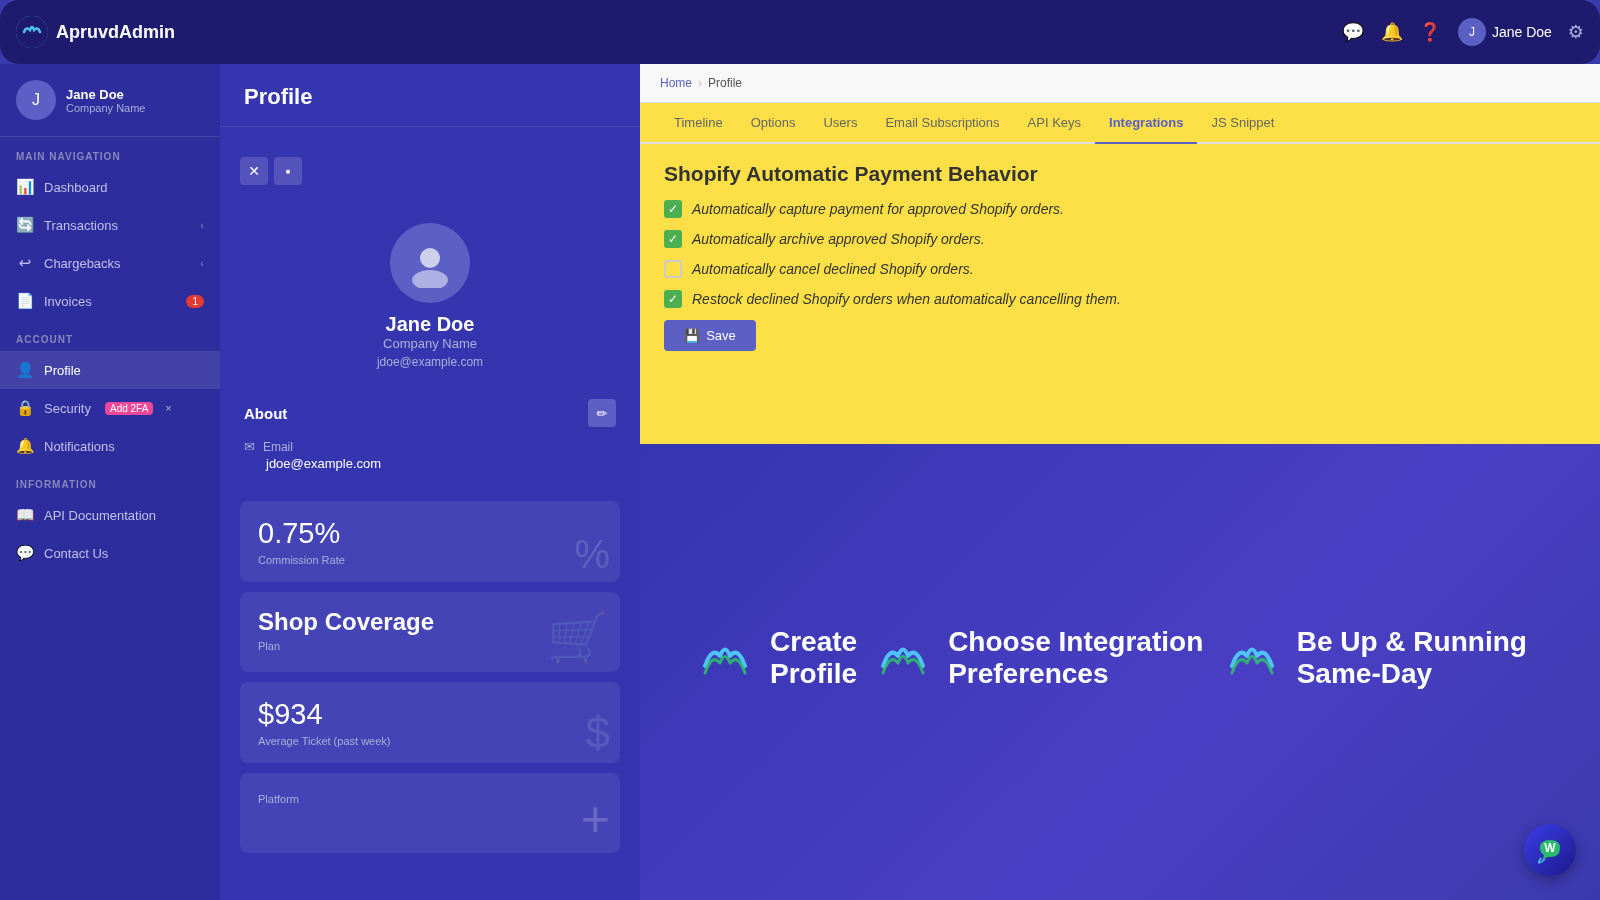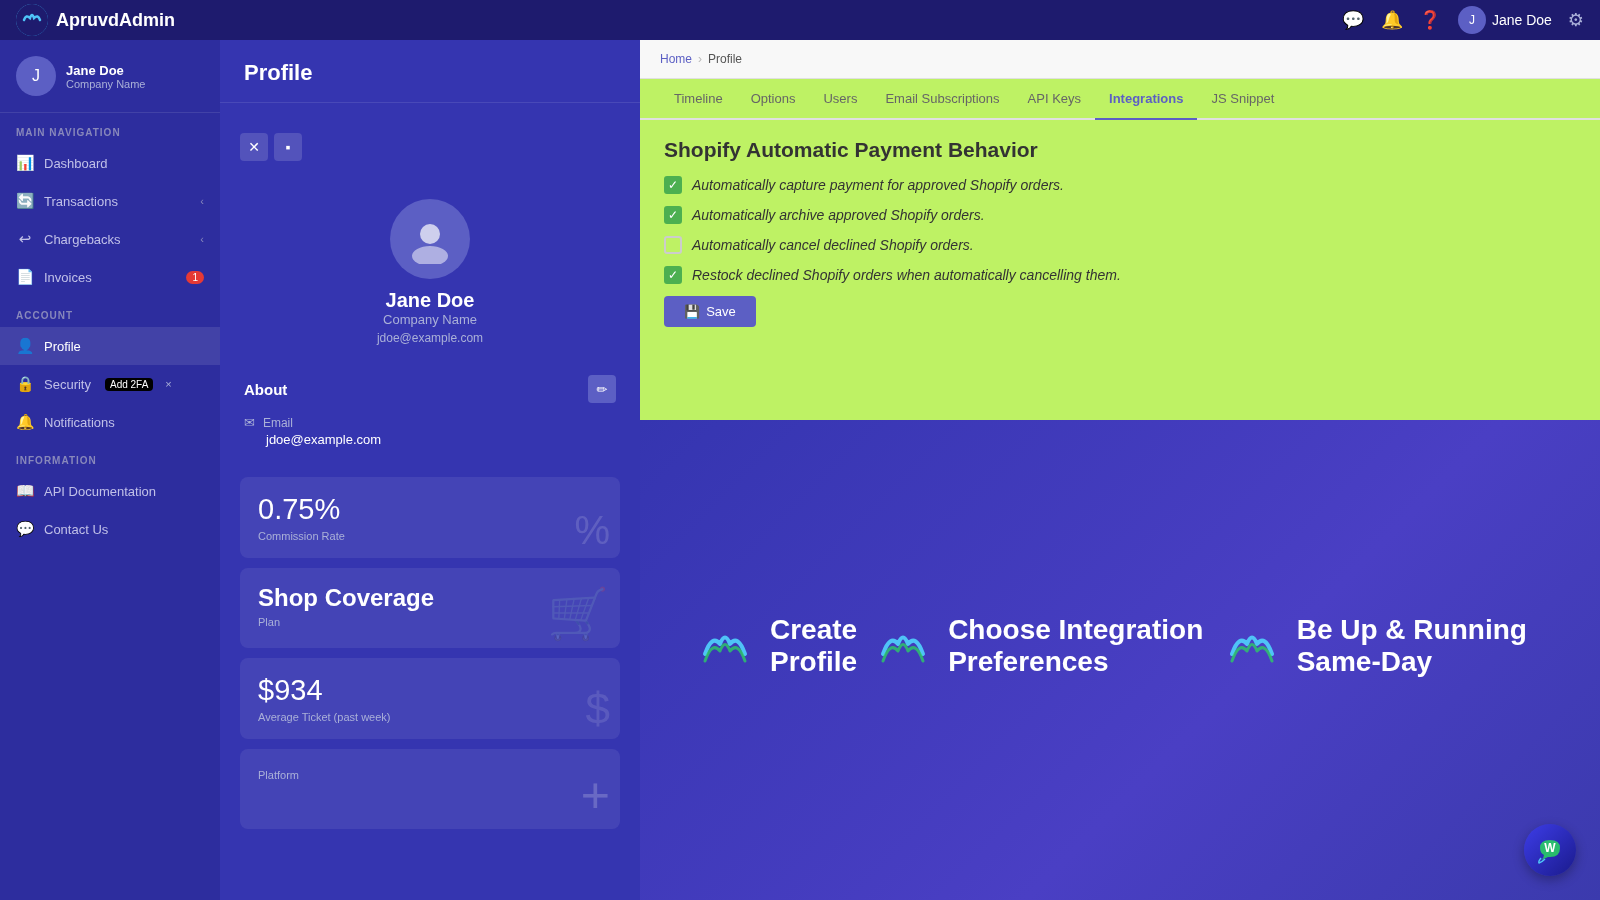--- a/index.html
+++ b/index.html
@@ -1,26 +1,27 @@
 <!DOCTYPE html>
 <html><head>
   <meta charset="utf-8">
   <style>
     * { box-sizing: border-box; margin: 0; padding: 0; }
     body { font-family: 'Segoe UI', Arial, sans-serif; background: #3b3aad; width: 1600px; height: 900px; overflow: hidden; display: flex; flex-direction: column; }
 
     
     .top-nav {
       background: #1e1b6e;
-      height: 40px;
+      height: 64px;
       display: flex;
       align-items: center;
       padding: 0 16px;
       justify-content: space-between;
       flex-shrink: 0;
+      border-radius: 19px;
     }
     .top-nav-logo {
       display: flex;
       align-items: center;
       gap: 8px;
     }
     .logo-icon {
       width: 32px; height: 32px;
       background: linear-gradient(135deg, #4fc3f7, #29b6f6);
       border-radius: 50%;
@@ -105,21 +106,21 @@
       position: relative;
     }
     .sidebar-item.active { background: rgba(255,255,255,0.1); color: white; }
     .sidebar-item-icon { font-size: 15px; width: 18px; text-align: center; }
     .sidebar-badge {
       background: #e53935; color: white;
       font-size: 10px; border-radius: 10px;
       padding: 1px 6px; margin-left: auto;
     }
     .sidebar-badge-add2fa {
-      background: #000000; color: white;
+      background: #ec4899; color: white;
       font-size: 10px; border-radius: 4px;
       padding: 1px 5px; margin-left: 4px;
     }
     .sidebar-badge-x {
       color: #aab0d8; font-size: 11px; margin-left: 2px;
     }
     .sidebar-chevron {
       margin-left: auto; color: #8888bb; font-size: 11px;
     }
 
@@ -242,21 +243,21 @@
       flex: 1;
       position: relative;
       display: flex;
       flex-direction: column;
     }
 
     
     .integrations-panel {
       position: absolute;
       top: 0; left: 0; right: 0;
-      background: #bef264;
+      background: #fde047;
       border-radius: 0;
       z-index: 10;
       height: 380px;
     }
     .integrations-breadcrumb {
       padding: 12px 20px;
       font-size: 12px;
       color: #888;
       background: #f8f8f8;
       border-bottom: 1px solid #e0e0e0;

